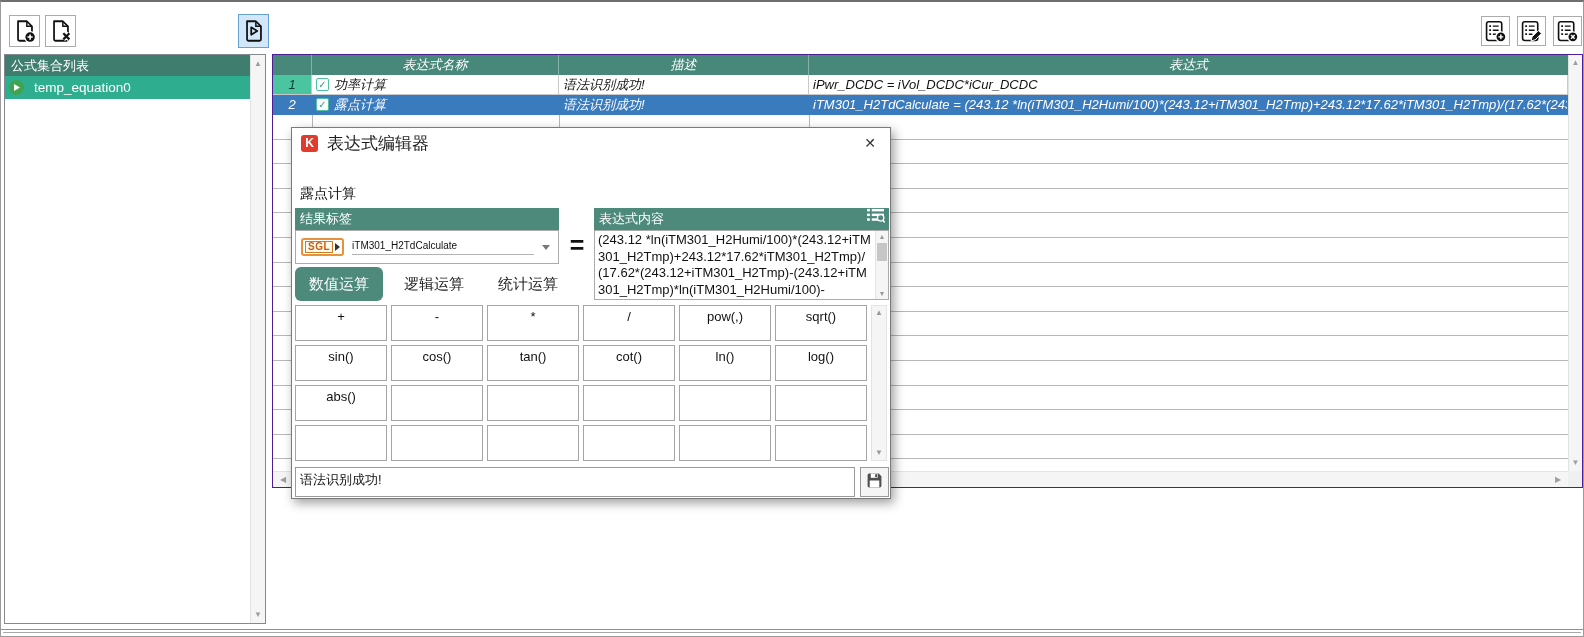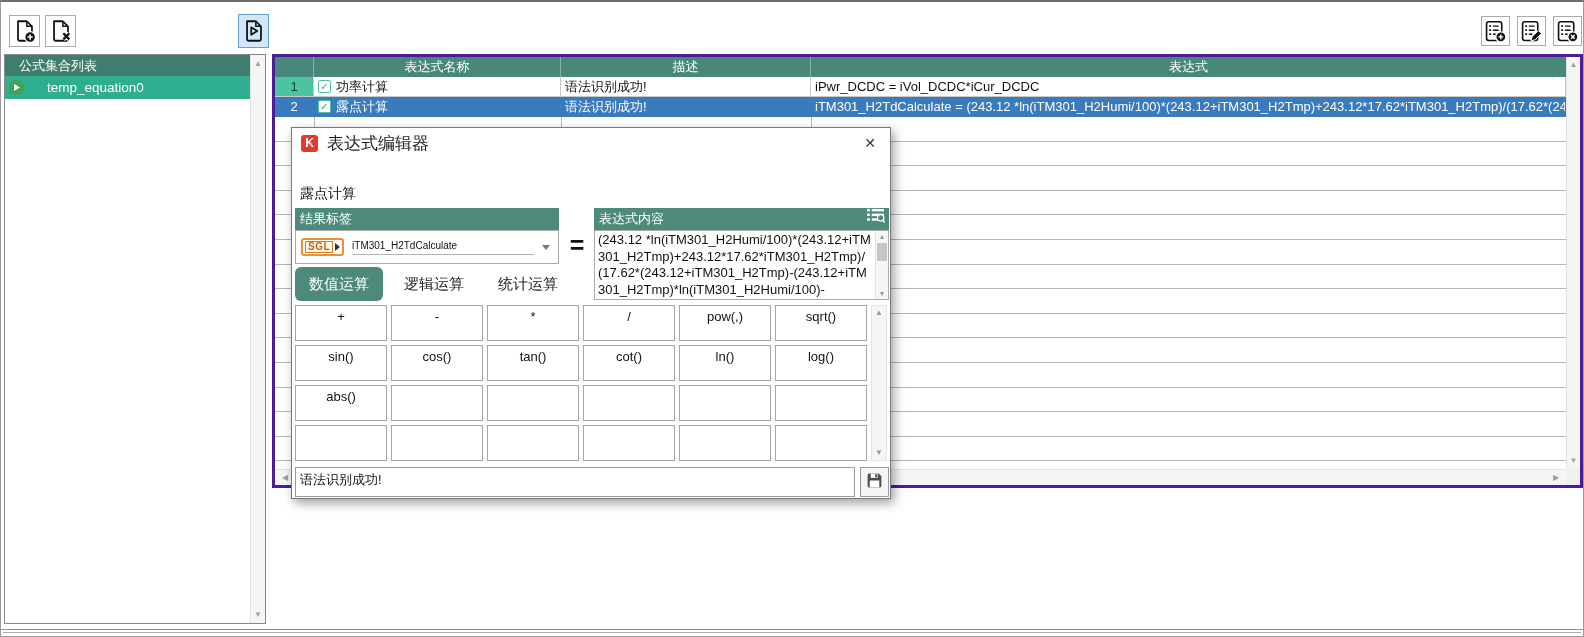--- a/index.html
+++ b/index.html
@@ -18,40 +18,40 @@
   .tbtn.active { background:#d2e7f9; border:1px solid #66a1d4; }
   .tbtn svg { display:block; }
 
   
   .sidebar {
     position:absolute; left:3px; top:52px; width:262px; height:570px;
     background:#fff; border:1px solid #83898f;
   }
   .sidebar-header {
     position:absolute; left:0; top:0; right:15px; height:21px;
-    background:#3f7e6f; color:#fff; font-size:13px; line-height:21px; padding-left:14px;
+    background:#3f7e6f; color:#fff; font-size:13px; line-height:21px; padding-left:6px;
   }
   .sidebar-item {
     position:absolute; left:0; top:21px; right:15px; height:23px;
     background:#2fae8f; color:#fff; font-size:13.5px; line-height:23px;
-    display:flex; align-items:center; gap:23px; padding-left:4px; cursor:default;
+    display:flex; align-items:center; gap:10px; padding-left:4px; cursor:default;
   }
   .play-badge { width:15px; height:15px; border-radius:50%; background:#3fa450;
     display:inline-flex; align-items:center; justify-content:center; flex:0 0 auto; }
   .vscroll {
     position:absolute; top:0; right:0; bottom:0; width:15px; background:#f5f5f5;
     border-left:1px solid #e3e3e3; font-size:8px; color:#9f9f9f;
   }
   .vscroll .arr { position:absolute; left:0; width:100%; height:15px; text-align:center; line-height:15px; }
   .vscroll .arr.up { top:1px; } .vscroll .arr.down { bottom:1px; }
 
   
   .grid-panel {
     position:absolute; left:271px; top:52px; width:1311px; height:434px;
-    background:#fff; border:3px solid #4c1d95;
+    background:#fff; border:1px solid #4c1d95;font-style:italic;
   }
   .grid-inner { position:absolute; left:0; top:0; right:14px; bottom:16px; overflow:hidden; }
   .g-header { display:flex; height:20px; background:#47887a; color:#fff; font-size:13px; }
   .g-header > div { line-height:20px; text-align:center; border-right:1px solid rgba(255,255,255,0.35); }
   .g-row { display:flex; height:20px; background:#fff; font-size:13px; color:#111; }
   .g-row > div { line-height:19px; border-right:1px solid #c9c9c9; border-bottom:1px solid #c9c9c9;
     white-space:nowrap; overflow:hidden; }
   .g-row.selected { background:#3a7bbe; color:#fff; }
   .g-row.selected > div { border-color:#3a7bbe; }
   .c-num { width:39px; flex:0 0 auto; text-align:center; }

